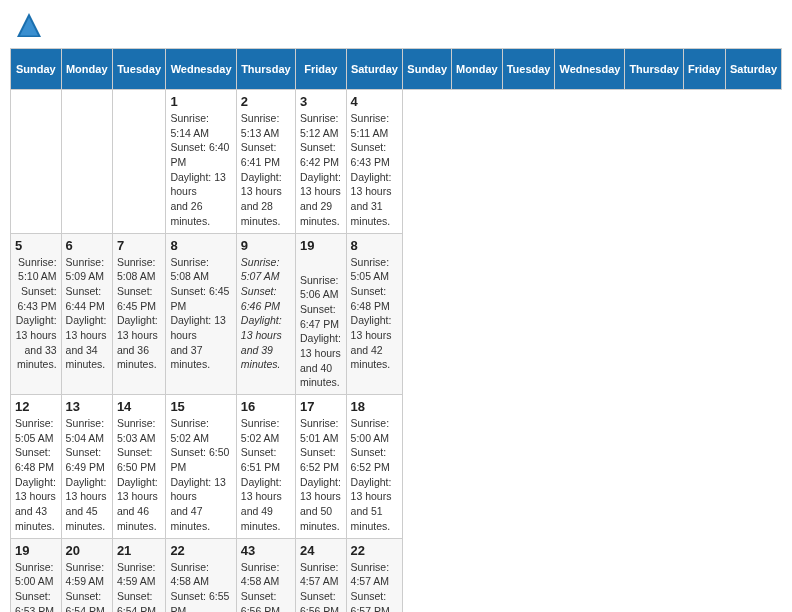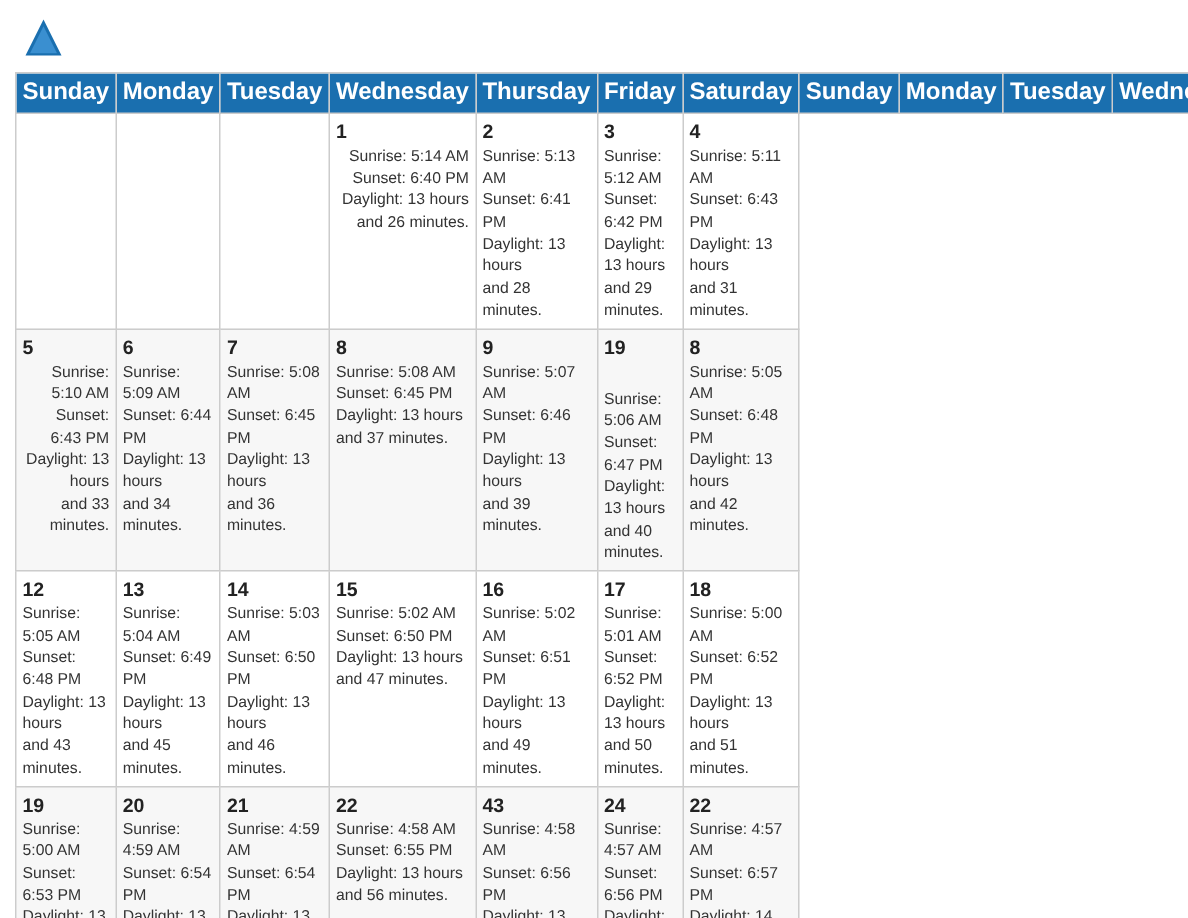--- a/index.html
+++ b/index.html
@@ -57,24 +57,24 @@
     table {
       width: 100%;
       border-collapse: collapse;
       font-size: 11px;
     }
     thead tr {
       background-color: #1a6faf;
       color: #fff;
     }
     thead th {
-      padding: 4px 4px;
-      text-align: right;
-      font-weight: bold;
-      font-size: 16px;
+      padding: 14px 4px;
+      text-align: center;
+      font-weight: bold;
+      font-size: 11px;
       border: 1px solid #ccc;
     }
     tbody td {
       border: 1px solid #ccc;
       vertical-align: top;
       padding: 4px;
       width: calc(100% / 7);
       min-height: 80px;
       height: 90px;
       background: #fff;
@@ -137,21 +137,21 @@
         <th>Saturday</th>
       </tr>
   </thead>
   <tbody id="calendar-body">
   <tr>
         <td class="empty"></td>
         <td class="empty"></td>
         <td class="empty"></td>
         <td>
           <span class="day-num">1</span>
-          <div class="day-info" style="white-space: pre-line; text-align: right;">Sunrise: 5:14 AM
+          <div class="day-info" style="white-space: pre-line;">Sunrise: 5:14 AM
 Sunset: 6:40 PM
 Daylight: 13 hours
 and 26 minutes.</div>
         </td>
         <td>
           <span class="day-num">2</span>
           <div class="day-info" style="white-space: pre-line;">Sunrise: 5:13 AM
 Sunset: 6:41 PM
 Daylight: 13 hours
 and 28 minutes.</div>
@@ -195,21 +195,21 @@
         </td>
         <td>
           <span class="day-num">8</span>
           <div class="day-info" style="white-space: pre-line;">Sunrise: 5:08 AM
 Sunset: 6:45 PM
 Daylight: 13 hours
 and 37 minutes.</div>
         </td>
         <td>
           <span class="day-num">9</span>
-          <div class="day-info" style="white-space: pre-line;">Sunrise: 5:07 AM
+          <div class="day-info" style="white-space: pre-line; font-style: italic;">Sunrise: 5:07 AM
 Sunset: 6:46 PM
 Daylight: 13 hours
 and 39 minutes.</div>
         </td>
         <td>
           <span class="day-num">19</span>
           <div class="day-info" style="white-space: pre-line; margin-top: 20px;">Sunrise: 5:06 AM
 Sunset: 6:47 PM
 Daylight: 13 hours
 and 40 minutes.</div>

